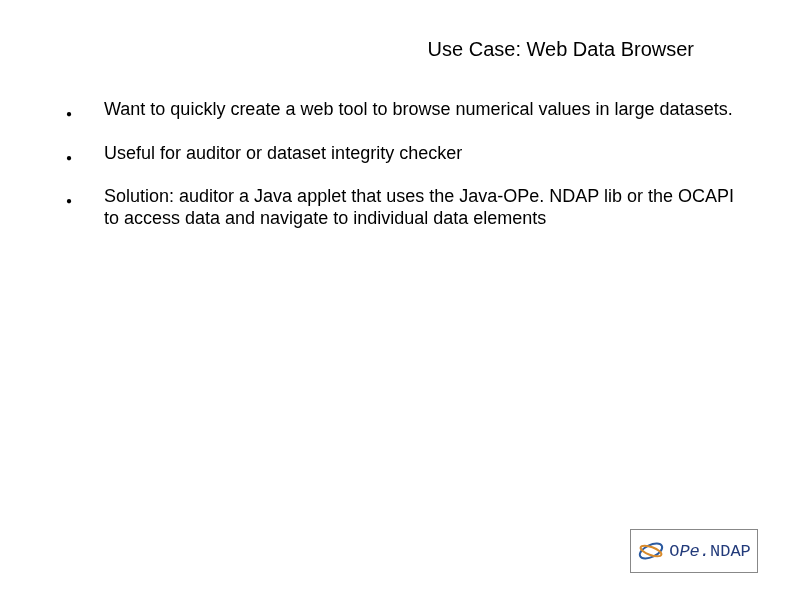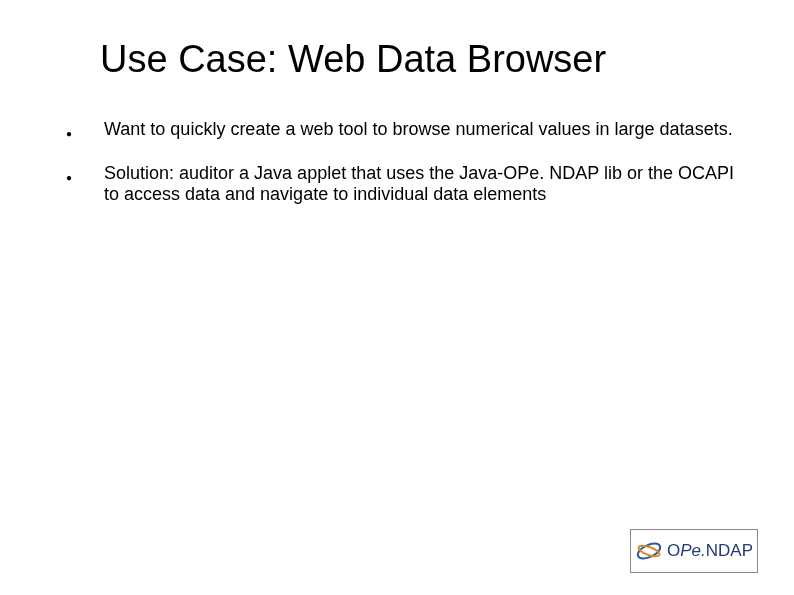--- a/index.html
+++ b/index.html
@@ -11,23 +11,23 @@
     color: #000000;
     position: relative;
     overflow: hidden;
   }
   .slide {
     width: 100%;
     height: 100%;
     padding: 38px 60px 20px 60px;
   }
   .title {
-    font-size: 38px;
+    font-size: 20px;
     font-weight: 400;
-    text-align: left;
+    text-align: right;
     margin-bottom: 38px;
     margin-left: 40px;
     margin-right: 40px;
   }
   .bullets {
     list-style: none;
     padding-left: 0;
   }
   .bullets li {
     position: relative;
@@ -55,40 +55,43 @@
     display: flex;
     align-items: center;
     justify-content: center;
     gap: 4px;
     padding: 2px 4px;
   }
   .logo-swoosh {
     flex: 0 0 auto;
   }
   .logo-text {
-    font-family: Liberation Sans, sans-serif;
+    font-family: Liberation Mono, monospace;
     font-size: 17px;
     color: #223a7a;
     white-space: nowrap;
   }
   .logo-text .pe {
     font-style: italic;
   }
 </style>
 </head>
 <body>
 
 <div class="slide">
   <h1 class="title">Use Case: Web Data Browser</h1>
 
   <ul class="bullets">
     <li>
       <span>Want to quickly create a web tool to browse numerical values in large datasets.</span>
     </li>
     <li>
+      <span>Useful for auditor or dataset integrity checker</span>
+    </li>
+    <li>
       <span>Solution: auditor a Java applet that uses the Java-OPe. NDAP lib or the OCAPI to access data and navigate to individual data elements</span>
     </li>
   </ul>
 </div>
 
 <div class="logo">
   <svg class="logo-swoosh" width="28" height="30" viewBox="0 0 28 30">
     <ellipse cx="14" cy="15" rx="12" ry="6" fill="none" stroke="#2b5aa0" stroke-width="2" transform="rotate(-25 14 15)"></ellipse>
     <ellipse cx="14" cy="15" rx="11" ry="4" fill="none" stroke="#d88a2b" stroke-width="2" transform="rotate(20 14 15)"></ellipse>
   </svg>

